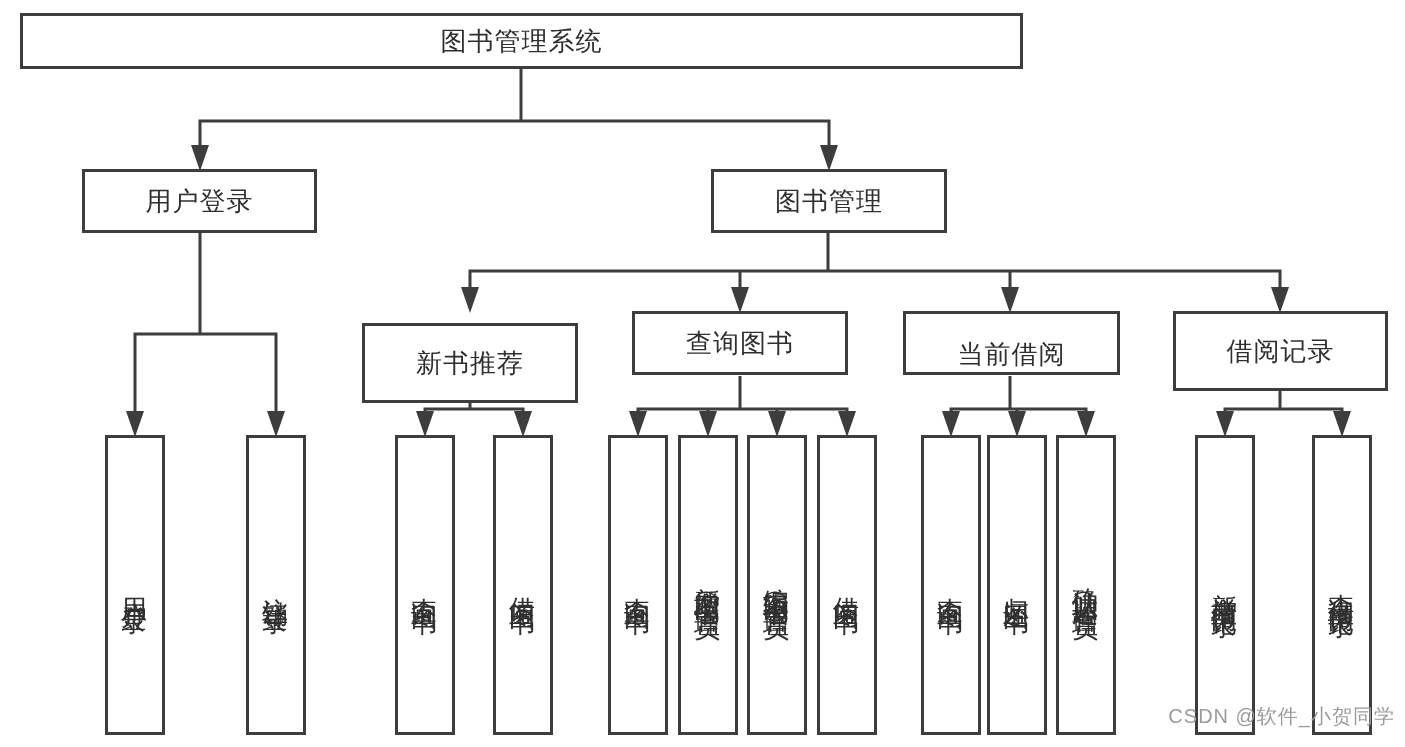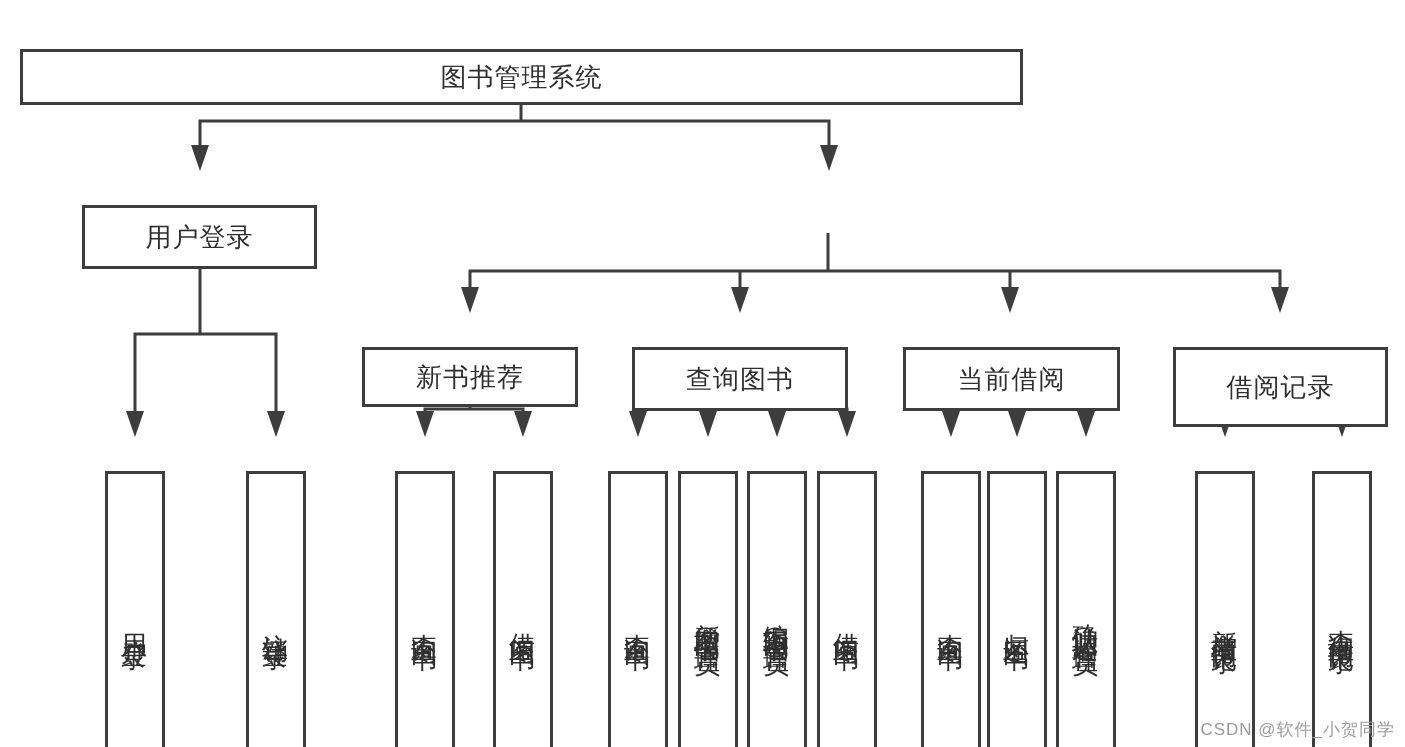--- a/index.html
+++ b/index.html
@@ -18,62 +18,61 @@
     width: 1405px; height: 747px;
   }
   .node {
     position: absolute;
     box-sizing: border-box;
     border: 3px solid #3d3d3d;
     background: #ffffff;
     display: flex;
     align-items: center;
     justify-content: center;
-    margin-top: 36px;
   }
   .htext {
     font-size: 26px;
     letter-spacing: 1px;
     white-space: nowrap;
     color: #2f2f2f;
   }
   .vtext {
     writing-mode: vertical-rl;
     font-size: 26px;
     letter-spacing: 4px;
     white-space: nowrap;
     color: #2f2f2f;
   }
   
   .p-root        { left: 20px;   top: 13px;  width: 1003px; height: 56px; }
   .p-userlogin   { left: 82px;   top: 169px; width: 235px;  height: 64px; }
   .p-bookmgmt    { left: 711px;  top: 169px; width: 236px;  height: 64px; }
-  .p-newbook     { left: 362px;  top: 311px; width: 216px;  height: 60px; }
+  .p-newbook     { left: 362px;  top: 323px; width: 216px;  height: 80px; }
   .p-bookborrow  { left: 632px;  top: 311px; width: 216px;  height: 64px; }
-  .p-curborrow   { left: 903px;  top: 311px; width: 217px;  height: 64px; }
+  .p-curborrow   { left: 903px;  top: 311px; width: 217px;  height: 64px; align-items: flex-end; }
   .p-borrowrec   { left: 1173px; top: 311px; width: 215px;  height: 80px; }
   .leaf          { top: 435px; width: 60px; height: 300px; }
   .p-leaf-login      { left: 105px; }
   .p-leaf-logout     { left: 246px; }
   .p-leaf-query1     { left: 395px; }
   .p-leaf-borrow1    { left: 493px; }
   .p-leaf-query2     { left: 608px; }
   .p-leaf-addbook    { left: 678px; }
   .p-leaf-editbook   { left: 747px; }
   .p-leaf-borrow2    { left: 817px; }
   .p-leaf-query3     { left: 921px; }
   .p-leaf-return     { left: 987px; }
   .p-leaf-confirm    { left: 1056px; }
   .p-leaf-addrec     { left: 1195px; }
   .p-leaf-queryrec   { left: 1312px; }
   #watermark {
     position: absolute;
     right: 10px;
-    bottom: 6px;
-    font-size: 17px;
+    bottom: 17px;
+    font-size: 20px;
     color: #9b9b9b;
     letter-spacing: 1px;
     white-space: nowrap;
   }
 </style>
 </head>
 <body>
 
 <div id="canvas">
 
@@ -120,20 +119,23 @@
     </g>
   </svg>
 
   <div class="node p-root">
     <span class="htext">图书管理系统</span>
   </div>
 
   <div class="node p-userlogin">
     <span class="htext">用户登录</span>
   </div>
+  <div class="node p-bookmgmt">
+    <span class="htext">图书管理</span>
+  </div>
 
   <div class="node p-newbook">
     <span class="htext">新书推荐</span>
   </div>
   <div class="node p-bookborrow">
     <span class="htext">查询图书</span>
   </div>
   <div class="node p-curborrow">
     <span class="htext">当前借阅</span>
   </div>

